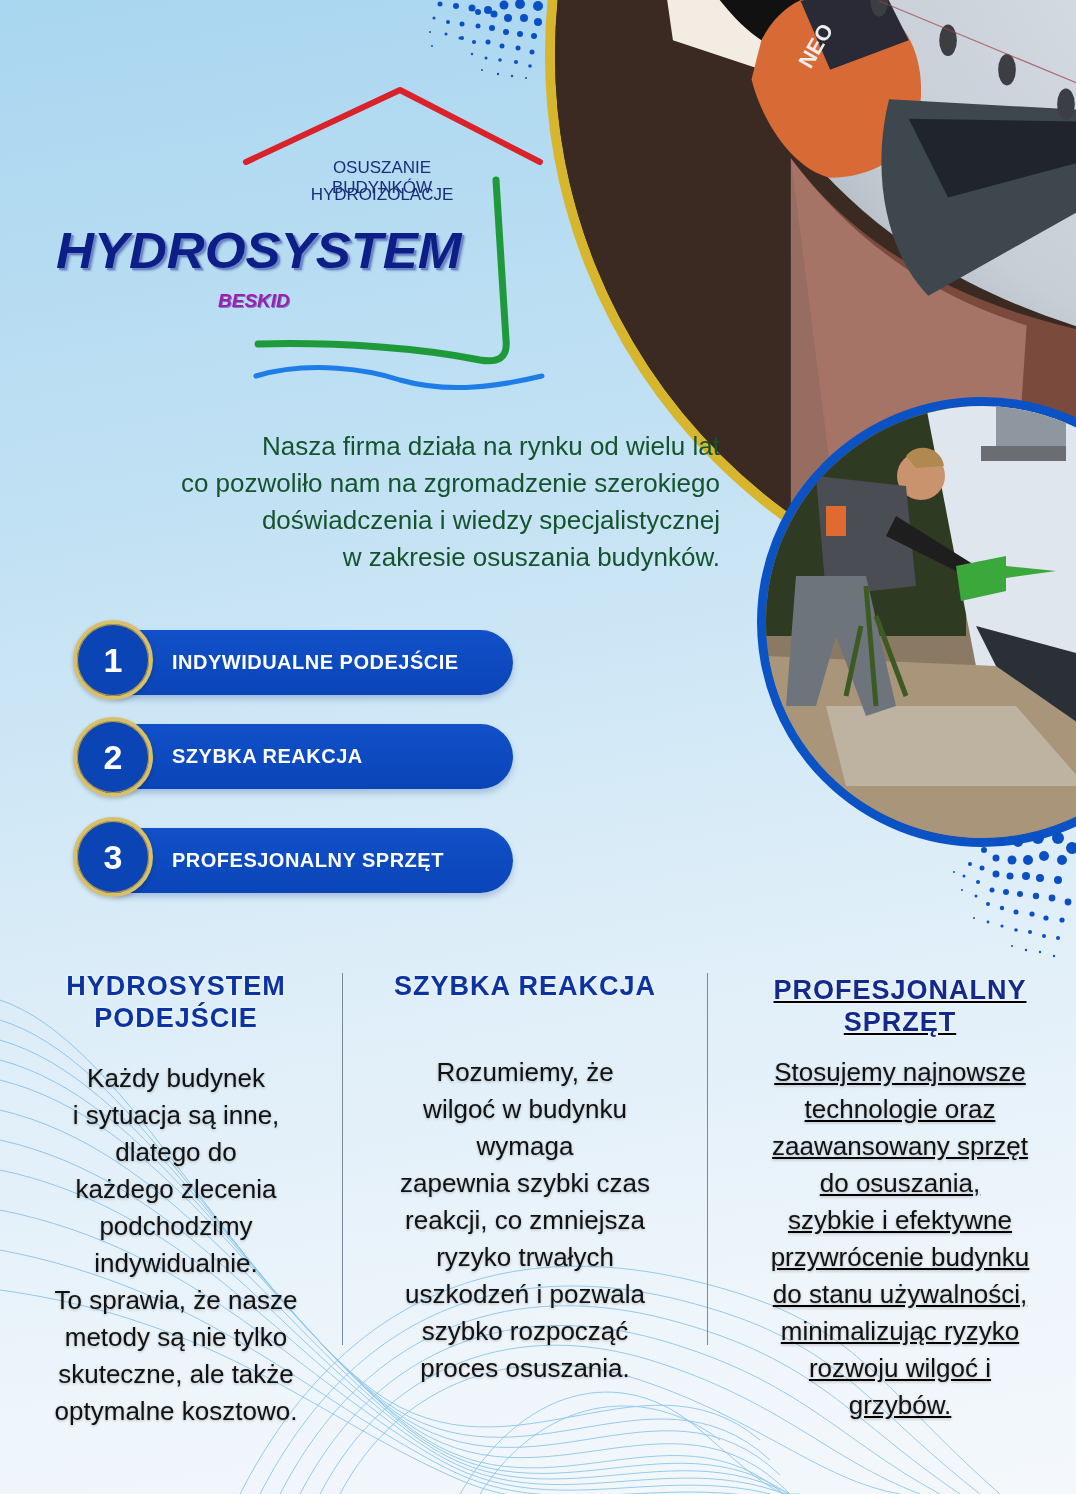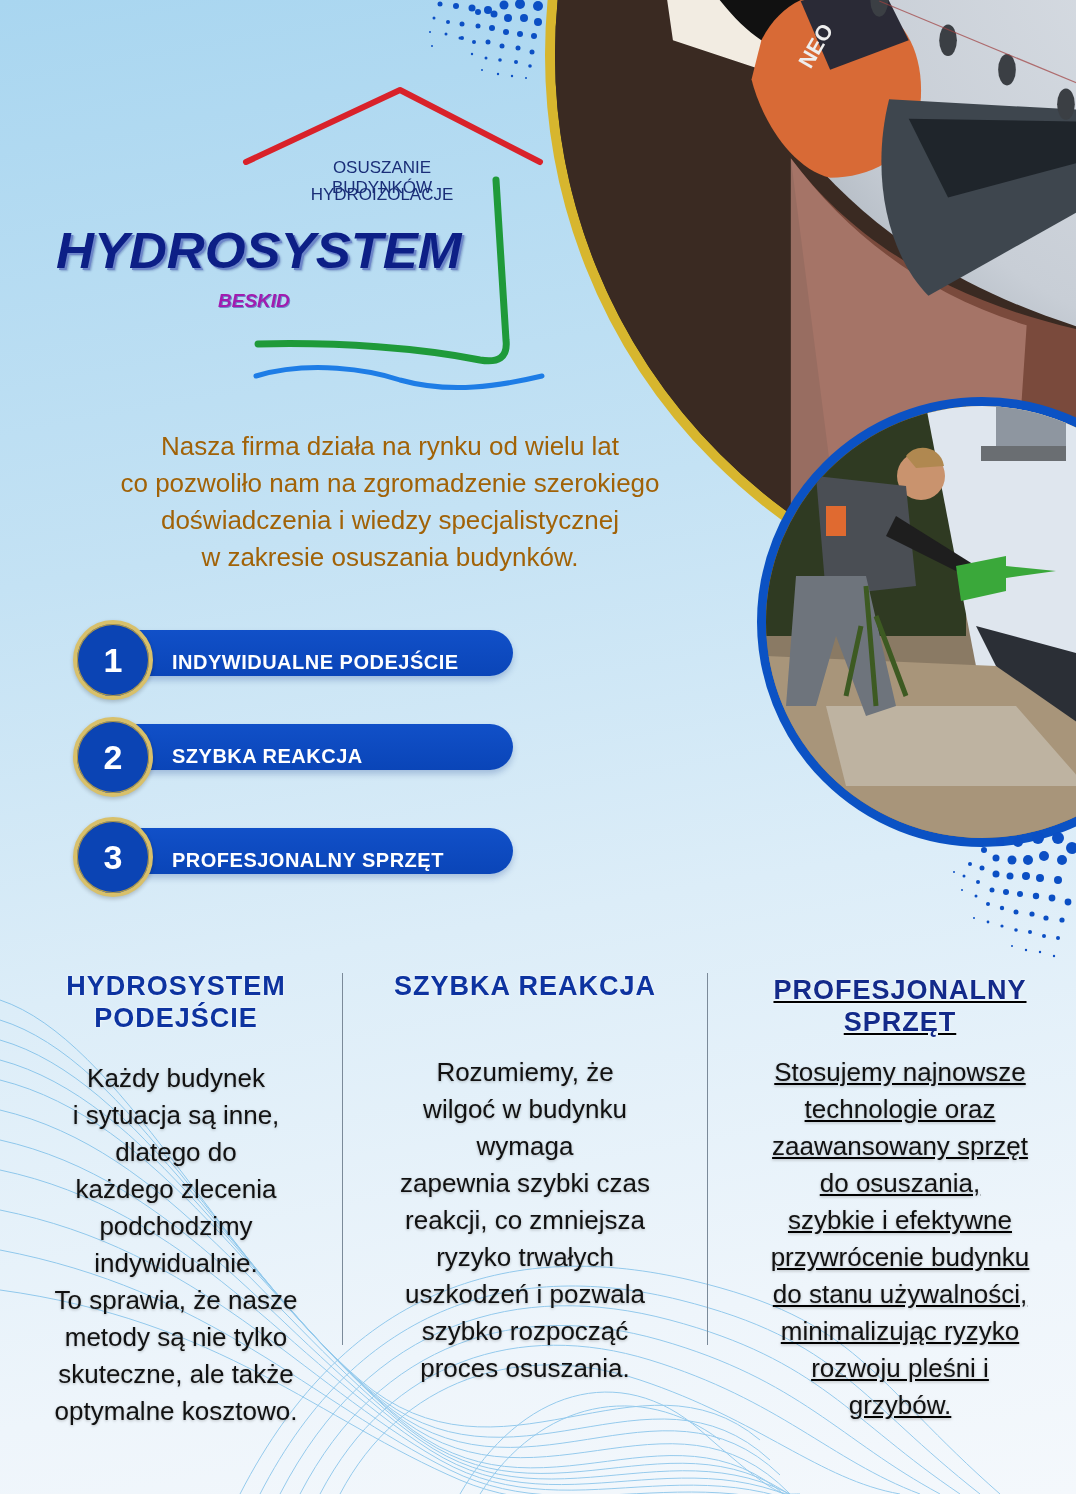--- a/index.html
+++ b/index.html
@@ -39,27 +39,27 @@
     text-shadow: 2px 2px 0 #6d86c9, 3px 3px 2px rgba(40,60,140,0.35);
     transform: scaleX(1.05); transform-origin: left;
   }
   #logo-beskid {
     left: 218px; top: 290px; font-weight: 900; font-style: italic; font-size: 19px; color: #a21caf;
     text-shadow: 1px 1px 0 #6d86c9;
   }
 
   
   #intro {
-    left: 60px; top: 428px; width: 660px; text-align: center;
-    font-size: 26px; line-height: 37px; color: #a16207;
+    left: 60px; top: 428px; width: 660px; text-align: right;
+    font-size: 26px; line-height: 37px; color: #14532d;
   }
 
   
   .pill {
-    position: absolute; left: 115px; width: 398px; height: 46px;
+    position: absolute; left: 115px; width: 398px; height: 65px;
     background: linear-gradient(180deg, #1150c8 0%, #0a45b8 100%);
     border-radius: 0 34px 34px 0;
     box-shadow: 0 4px 6px rgba(20,60,140,0.25);
   }
   .pill-label {
     position: absolute; left: 57px; top: 0; height: 65px; line-height: 65px;
     color: #ffffff; font-weight: 700; font-size: 20px; letter-spacing: 0.5px;
   }
   .pill-badge {
     position: absolute; left: 73px; width: 80px; height: 80px; border-radius: 50%;
@@ -354,16 +354,16 @@
   </div>
   <div class="col-body" style="margin-top:16px;">
     <div>Stosujemy najnowsze</div>
     <div>technologie oraz</div>
     <div>zaawansowany sprzęt</div>
     <div>do osuszania,</div>
     <div>szybkie i efektywne</div>
     <div>przywrócenie budynku</div>
     <div>do stanu używalności,</div>
     <div>minimalizując ryzyko</div>
-    <div>rozwoju pleśni i</div>
+    <div>rozwoju wilgoć i</div>
     <div>grzybów.</div>
   </div>
 </div>
 
 </body></html>

